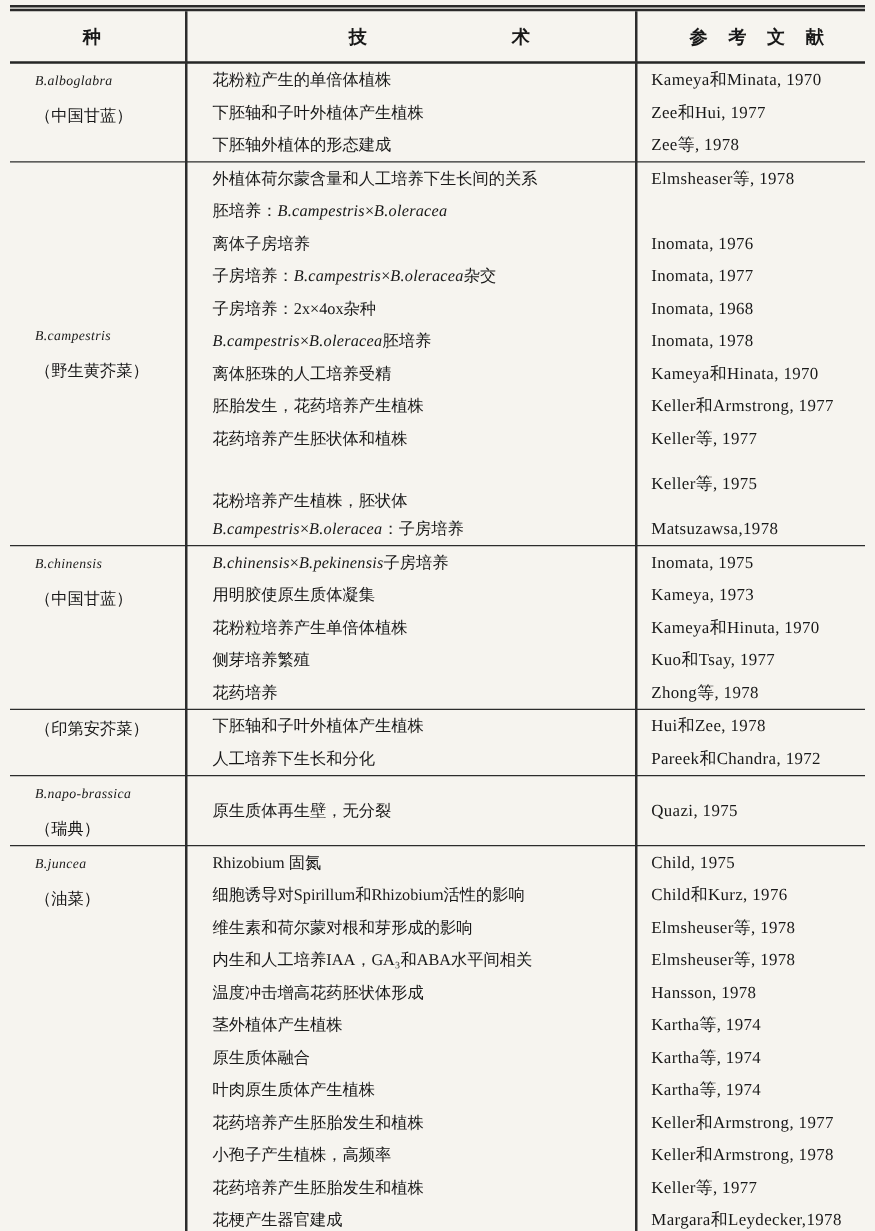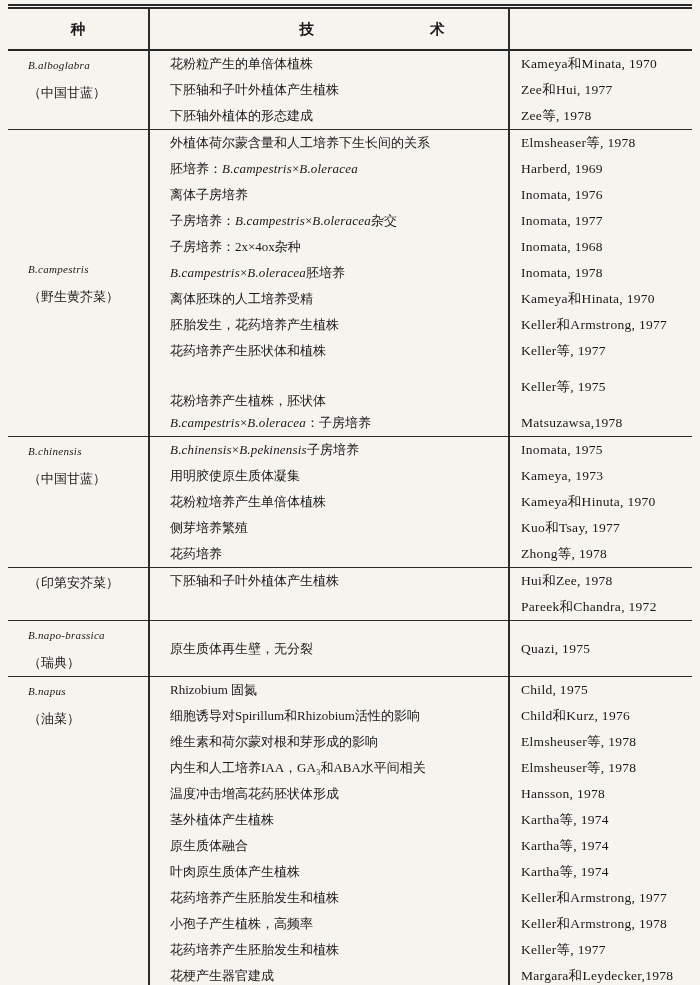--- a/index.html
+++ b/index.html
@@ -52,20 +52,21 @@
   .lat{font-style:italic;letter-spacing:0.2px;}
 </style>
 </head>
 <body>
 
 <div class="page">
   <div class="doc-table">
     <div class="thead">
       <div class="th species">种</div>
       <div class="th tech">技　　　　　　　　术</div>
+      <div class="th ref">参　考　文　献</div>
     </div>
     <div id="table-body">
         <div class="section">
           <div class="species-cell" style="grid-row: 1 / span 3;">
             <div class="species-name">B.alboglabra</div>
             <div class="species-common">（中国甘蓝）</div>
           </div>
           <div class="cell tech" style="grid-row: 1;">花粉粒产生的单倍体植株</div>
           <div class="cell ref" style="grid-row: 1;">Kameya和Minata, 1970</div>
           <div class="cell tech" style="grid-row: 2;">下胚轴和子叶外植体产生植株</div>
@@ -74,21 +75,20 @@
           <div class="cell ref" style="grid-row: 3;">Zee等, 1978</div>
         </div>
         <div class="section v-center">
           <div class="species-cell" style="grid-row: 1 / span 11;">
             <div class="species-name">B.campestris</div>
             <div class="species-common">（野生黄芥菜）</div>
           </div>
           <div class="cell tech" style="grid-row: 1;">外植体荷尔蒙含量和人工培养下生长间的关系</div>
           <div class="cell ref" style="grid-row: 1;">Elmsheaser等, 1978</div>
           <div class="cell tech" style="grid-row: 2;">胚培养：<i class="lat">B.campestris</i>×<i class="lat">B.oleracea</i></div>
-          <div class="cell ref" style="grid-row: 2;">Harberd, 1969</div>
           <div class="cell tech" style="grid-row: 3;">离体子房培养</div>
           <div class="cell ref" style="grid-row: 3;">Inomata, 1976</div>
           <div class="cell tech" style="grid-row: 4;">子房培养：<i class="lat">B.campestris</i>×<i class="lat">B.oleracea</i>杂交</div>
           <div class="cell ref" style="grid-row: 4;">Inomata, 1977</div>
           <div class="cell tech" style="grid-row: 5;">子房培养：2x×4ox杂种</div>
           <div class="cell ref" style="grid-row: 5;">Inomata, 1968</div>
           <div class="cell tech" style="grid-row: 6;"><i class="lat">B.campestris</i>×<i class="lat">B.oleracea</i>胚培养</div>
           <div class="cell ref" style="grid-row: 6;">Inomata, 1978</div>
           <div class="cell tech" style="grid-row: 7;">离体胚珠的人工培养受精</div>
           <div class="cell ref" style="grid-row: 7;">Kameya和Hinata, 1970</div>
@@ -116,33 +116,34 @@
           <div class="cell ref" style="grid-row: 4;">Kuo和Tsay, 1977</div>
           <div class="cell tech" style="grid-row: 5;">花药培养</div>
           <div class="cell ref" style="grid-row: 5;">Zhong等, 1978</div>
         </div>
         <div class="section">
           <div class="species-cell" style="grid-row: 1 / span 2;">
             <div class="species-common">（印第安芥菜）</div>
           </div>
           <div class="cell tech" style="grid-row: 1;">下胚轴和子叶外植体产生植株</div>
           <div class="cell ref" style="grid-row: 1;">Hui和Zee, 1978</div>
+          <div class="cell tech" style="grid-row: 2;">人工培养下生长和分化</div>
           <div class="cell ref" style="grid-row: 2;">Pareek和Chandra, 1972</div>
         </div>
         <div class="section">
           <div class="species-cell" style="grid-row: 1 / span 1;">
             <div class="species-name">B.napo-brassica</div>
             <div class="species-common">（瑞典）</div>
           </div>
           <div class="cell tech" style="grid-row: 1;">原生质体再生壁，无分裂</div>
           <div class="cell ref" style="grid-row: 1;">Quazi, 1975</div>
         </div>
         <div class="section">
           <div class="species-cell" style="grid-row: 1 / span 13;">
-            <div class="species-name">B.napus</div>
+            <div class="species-name">B.juncea</div>
             <div class="species-common">（油菜）</div>
           </div>
           <div class="cell tech" style="grid-row: 1;">Rhizobium 固氮</div>
           <div class="cell ref" style="grid-row: 1;">Child, 1975</div>
           <div class="cell tech" style="grid-row: 2;">细胞诱导对Spirillum和Rhizobium活性的影响</div>
           <div class="cell ref" style="grid-row: 2;">Child和Kurz, 1976</div>
           <div class="cell tech" style="grid-row: 3;">维生素和荷尔蒙对根和芽形成的影响</div>
           <div class="cell ref" style="grid-row: 3;">Elmsheuser等, 1978</div>
           <div class="cell tech" style="grid-row: 4;">内生和人工培养IAA，GA₃和ABA水平间相关</div>
           <div class="cell ref" style="grid-row: 4;">Elmsheuser等, 1978</div>

